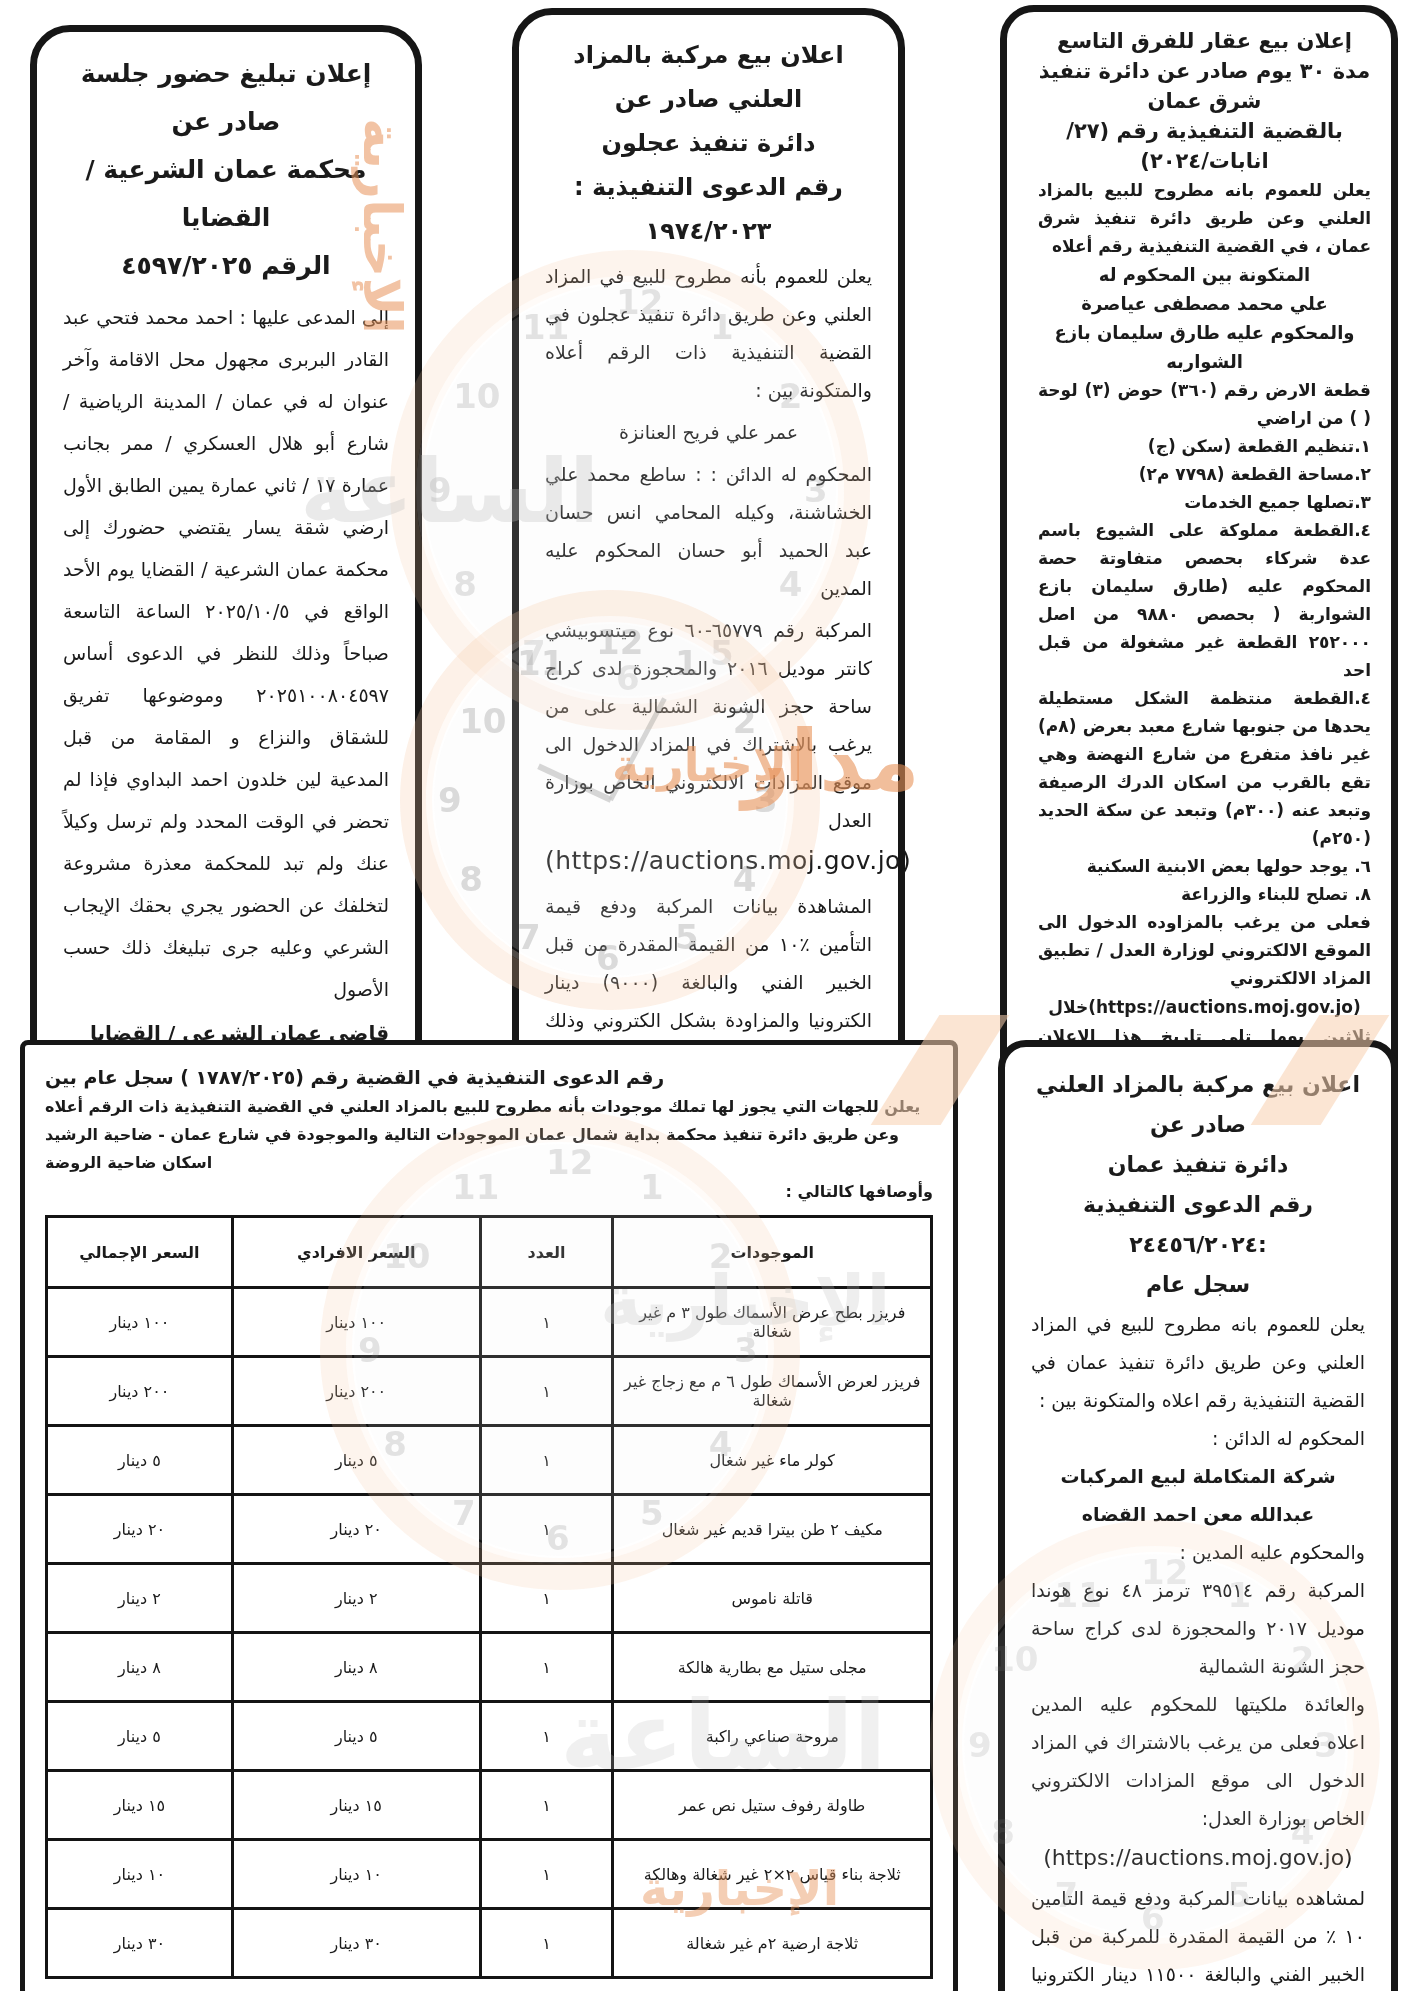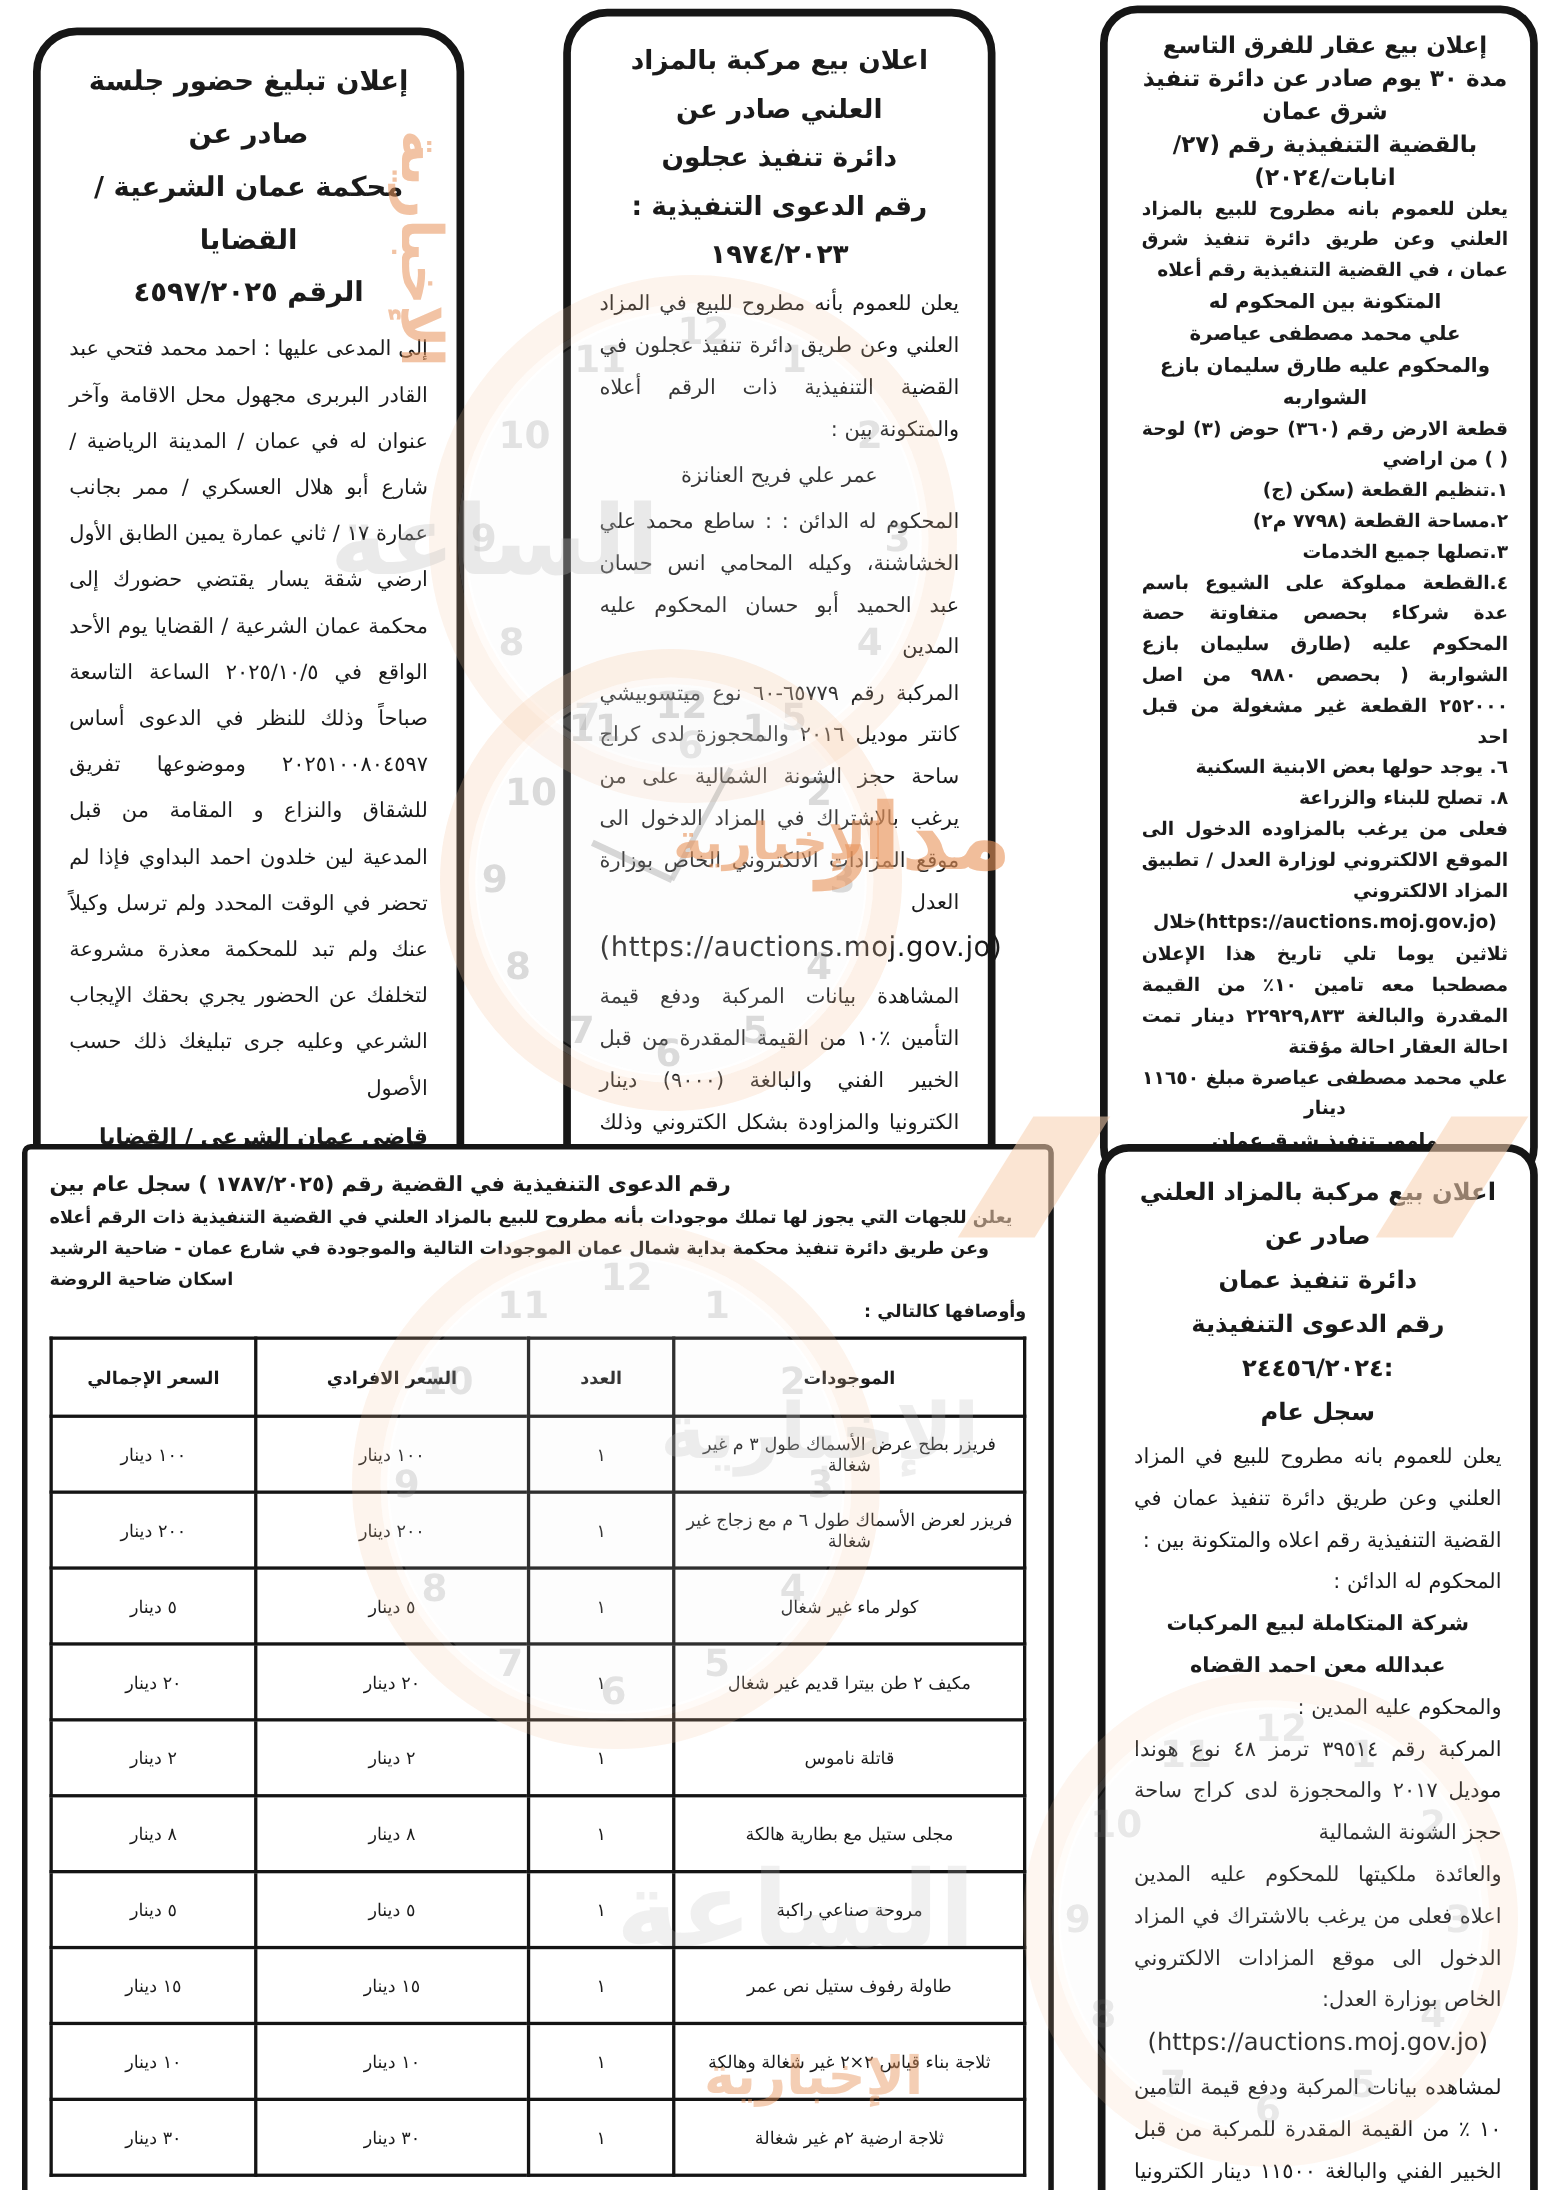--- a/index.html
+++ b/index.html
@@ -115,20 +115,21 @@
     <div class="ttl">بالقضية التنفيذية رقم (٢٧/انابات/٢٠٢٤)</div>
     <div class="bdy just">يعلن للعموم بانه مطروح للبيع بالمزاد العلني وعن طريق دائرة تنفيذ شرق عمان ، في القضية التنفيذية رقم أعلاه</div>
     <div class="party">المتكونة بين المحكوم له</div>
     <div class="party">علي محمد مصطفى عياصرة</div>
     <div class="party">والمحكوم عليه طارق سليمان بازع الشواربه</div>
     <div class="bdy just">قطعة الارض رقم (٣٦٠) حوض (٣) لوحة ( ) من اراضي</div>
     <div class="bdy just">١.تنظيم القطعة (سكن (ج)</div>
     <div class="bdy just">٢.مساحة القطعة (٧٧٩٨ م٢)</div>
     <div class="bdy just">٣.تصلها جميع الخدمات</div>
     <div class="bdy just">٤.القطعة مملوكة على الشيوع باسم عدة شركاء بحصص متفاوتة حصة المحكوم عليه (طارق سليمان بازع الشواربة ( بحصص ٩٨٨٠ من اصل ٢٥٢٠٠٠ القطعة غير مشغولة من قبل احد</div>
+    <div class="bdy just">٤.القطعة منتظمة الشكل مستطيلة يحدها من جنوبها شارع معبد بعرض (٨م) غير نافذ متفرع من شارع النهضة وهي تقع بالقرب من اسكان الدرك الرصيفة وتبعد عنه (٣٠٠م) وتبعد عن سكة الحديد (٢٥٠م)</div>
     <div class="bdy just">٦. يوجد حولها بعض الابنية السكنية</div>
     <div class="bdy just">٨. تصلح للبناء والزراعة</div>
     <div class="bdy just">فعلى من يرغب بالمزاوده الدخول الى الموقع الالكتروني لوزارة العدل / تطبيق المزاد الالكتروني</div>
     <div class="bdy urlline ctr">
       <a>(https://auctions.moj.gov.jo)</a><span>خلال</span>
     </div>
     <div class="bdy just">ثلاثين يوما تلي تاريخ هذا الإعلان مصطحبا معه تامين ١٠٪ من القيمة المقدرة والبالغة ٢٢٩٢٩,٨٣٣ دينار  تمت احالة العقار احالة مؤقتة</div>
     <div class="bdy ctr">علي محمد مصطفى عياصرة مبلغ ١١٦٥٠ دينار</div>
     <div class="sig">مامور تنفيذ شرق عمان</div>
   </div>

